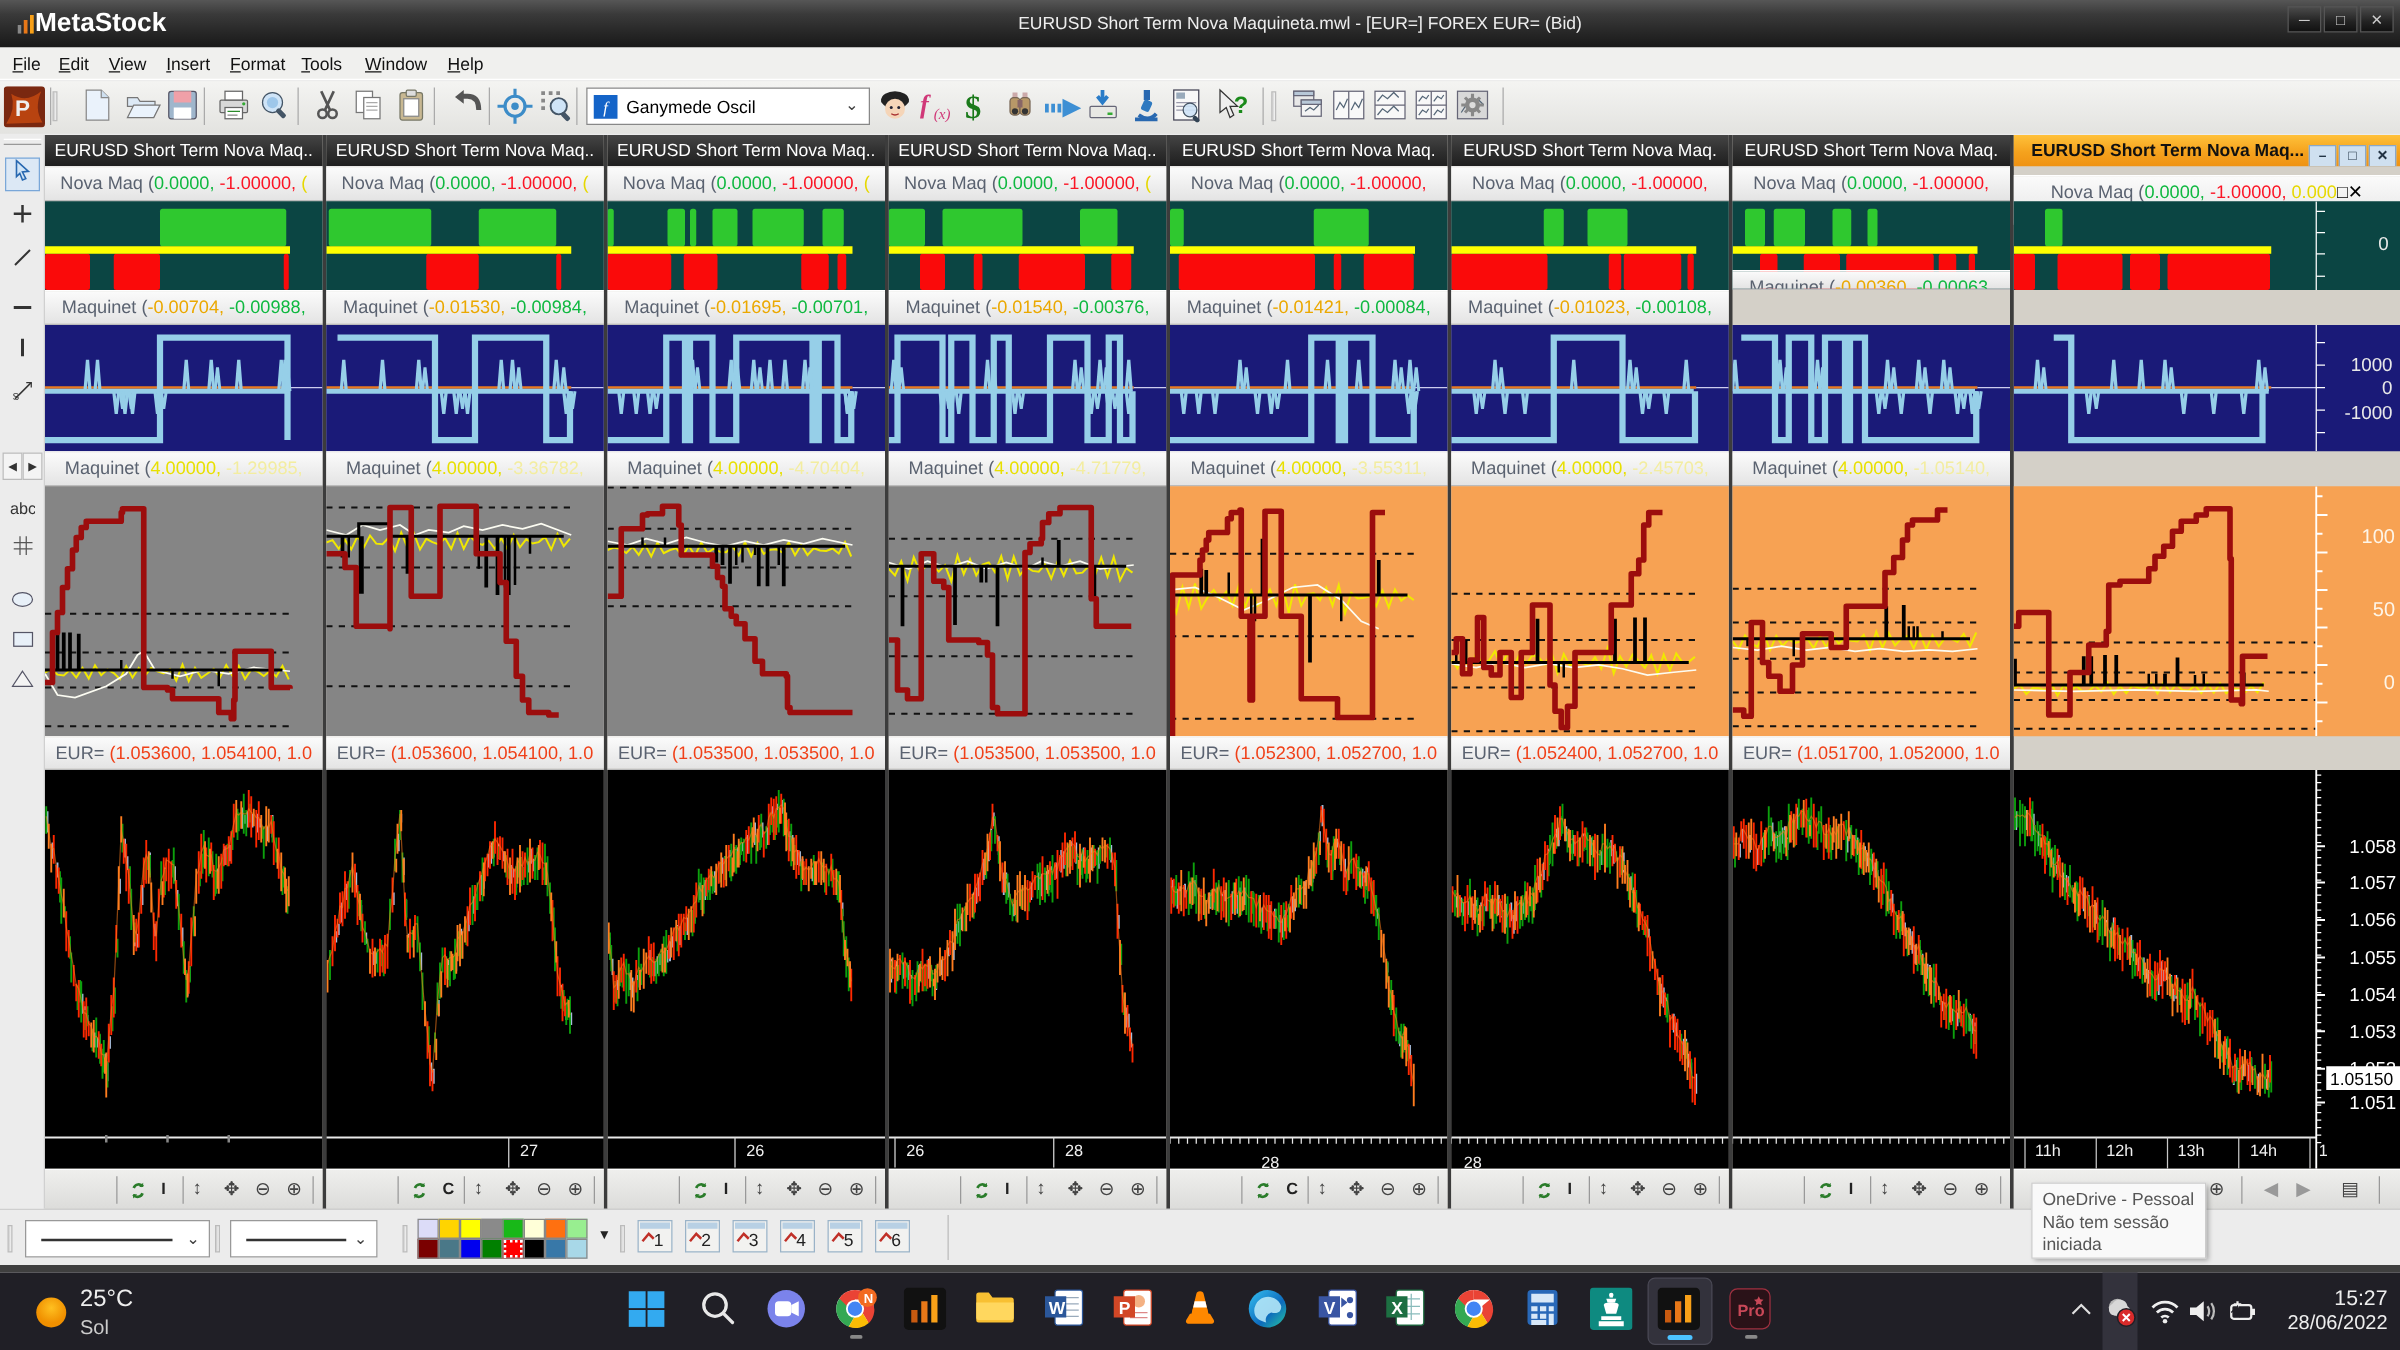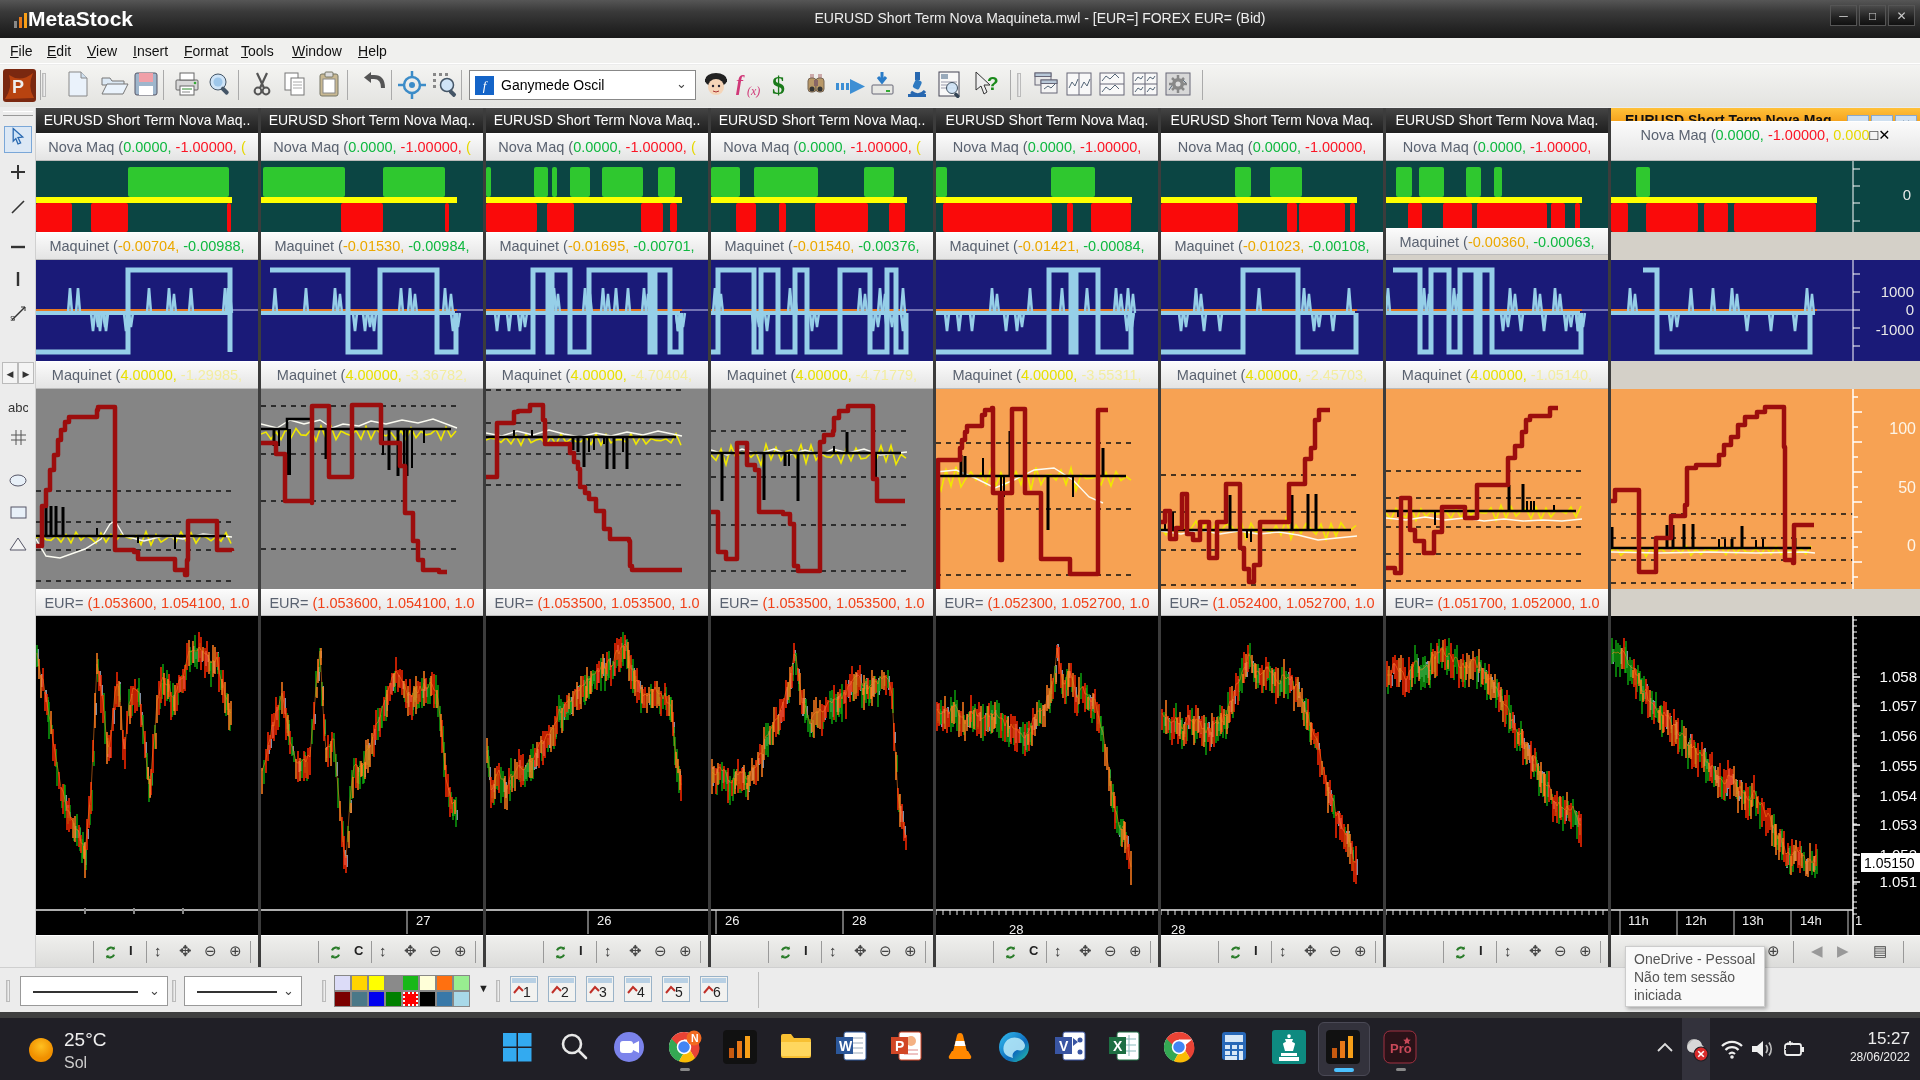--- a/index.html
+++ b/index.html
@@ -917,21 +917,21 @@
         <rect x="80" y="6" width="15" height="30" rx="2" fill="#2fc82f"></rect>
         <rect x="108" y="6" width="8" height="30" rx="2" fill="#2fc82f"></rect>
         <rect x="22" y="42" width="14" height="29" rx="2" fill="#fa0a0a"></rect>
         <rect x="57" y="42" width="29" height="29" rx="2" fill="#fa0a0a"></rect>
         <rect x="91" y="42" width="70" height="29" rx="2" fill="#fa0a0a"></rect>
         <rect x="165" y="42" width="14" height="29" rx="2" fill="#fa0a0a"></rect>
         <rect x="189" y="42" width="5" height="29" rx="2" fill="#fa0a0a"></rect>
         <rect x="0" y="36" width="196" height="6" fill="#ffff00"></rect>
       </svg>
     </div>
-    <div class="hdr" style="top:120px;height:27px"><span class="t1">Maquinet (</span><span class="vo">-0.00360,</span><span class="vg"> -0.00063,</span></div>
+    <div class="hdr" style="top:108px;height:16px"><span class="t1">Maquinet (</span><span class="vo">-0.00360,</span><span class="vg"> -0.00063,</span></div>
     <div class="panel" style="top:152px;height:101px;background:#1a1a78">
       <svg width="222" height="101" style="position:absolute;left:0;top:0">
         <line x1="0" y1="50" x2="196" y2="50" stroke="#e87a20" stroke-width="2"></line>
         <line x1="196" y1="50" x2="222" y2="50" stroke="#ccccee" stroke-width="1"></line>
         <path d="M7 10 L34 10 L34 92 L45 92 L45 10 L63 10 L63 92 L74 92 L74 10 L90 10 L90 92 L94 92 L94 10 L106 10 L106 92 L195 92 L195 53" fill="none" stroke="#96cfe8" stroke-width="5"></path>
         <line x1="0" y1="53" x2="194" y2="53" stroke="#96cfe8" stroke-width="4"></line>
         <path d="M0 53 L2 28 L4 53" fill="none" stroke="#96cfe8" stroke-width="2.6"></path>
         <path d="M36 53 L38 28 L40 53" fill="none" stroke="#96cfe8" stroke-width="2.6"></path>
         <path d="M41 53 L43 34 L45 53" fill="none" stroke="#96cfe8" stroke-width="2.4"></path>
         <path d="M66 53 L68 28 L70 53" fill="none" stroke="#96cfe8" stroke-width="2.6"></path>
@@ -1028,21 +1028,21 @@
       <span class="tsep" style="left:110px"></span>
       <span class="tico" style="left:118px">↕</span>
       <span class="tico" style="left:143px">✥</span>
       <span class="tico" style="left:168px">⊖</span>
       <span class="tico" style="left:193px">⊕</span>
       <span class="tsep" style="left:214px"></span>
     </div>
   </div>
 <div class="win" style="left:1611px;width:309px">
     <div class="wtitle active"><span style="padding-left:14px">EURUSD Short Term Nova Maq...</span><span class="wbtns"><span class="wb">–</span><span class="wb">□</span><span class="wb">✕</span></span></div>
-    <div class="hdr" style="top:13px;height:40px"><span class="t1">Nova Maq (</span><span class="vg">0.0000,</span> <span class="vr">-1.00000,</span> <span class="vy">0.000</span><span class="hbtn" style="right:34px">□</span><span class="hbtn" style="right:5px">✕</span></div>
+    <div class="hdr" style="top:32px;height:40px"><span class="t1">Nova Maq (</span><span class="vg">0.0000,</span> <span class="vr">-1.00000,</span> <span class="vy">0.000</span><span class="hbtn" style="right:34px">□</span><span class="hbtn" style="right:5px">✕</span></div>
     <div class="panel" style="top:53px;height:71px;background:#0b4543">
       <svg width="309" height="71" style="position:absolute;left:0;top:0">
         <rect x="25" y="6" width="14" height="30" rx="2" fill="#2fc82f"></rect>
         <rect x="0" y="42" width="17" height="29" rx="2" fill="#fa0a0a"></rect>
         <rect x="35" y="42" width="52" height="29" rx="2" fill="#fa0a0a"></rect>
         <rect x="93" y="42" width="24" height="29" rx="2" fill="#fa0a0a"></rect>
         <rect x="123" y="42" width="82" height="29" rx="2" fill="#fa0a0a"></rect>
         <rect x="0" y="36" width="206" height="6" fill="#ffff00"></rect>
         <line x1="242" y1="0" x2="242" y2="71" stroke="#fff" stroke-width="1"></line>
         <line x1="242" y1="8" x2="249" y2="8" stroke="#fff" stroke-width="1"></line>
@@ -1457,14 +1457,14 @@
       <path d="M2 7 v6 h5 l6 5 V2 L7 7z" fill="#eee"></path>
       <path d="M16 6 a7 7 0 0 1 0 8 M19 3.5 a11 11 0 0 1 0 13" stroke="#bbb" stroke-width="1.8" fill="none"></path>
     </svg>
     <svg style="position:absolute;left:1780px;top:21px" width="26" height="20">
       <rect x="5" y="5" width="16" height="11" rx="2" fill="none" stroke="#eee" stroke-width="1.8"></rect>
       <rect x="21" y="8" width="3" height="5" fill="#eee"></rect>
       <path d="M10 2 v5 M7 4.5 h6" stroke="#eee" stroke-width="1.8"></path>
       <path d="M5 11 l5 -5 2 8 4 -6" stroke="#201f26" stroke-width="1" fill="none"></path>
     </svg>
     <div style="position:absolute;left:1848px;top:11px;width:62px;color:#eee;font-size:17px;text-align:right">15:27</div>
-    <div style="position:absolute;left:1812px;top:32px;width:98px;color:#eee;font-size:12px;text-align:right">28/06/2022</div>
+    <div style="position:absolute;left:1812px;top:32px;width:98px;color:#eee;font-size:16px;text-align:right">28/06/2022</div>
   </div>
 <div id="tooltip">OneDrive - Pessoal<br>Não tem sessão<br>iniciada</div>
 </body></html>

